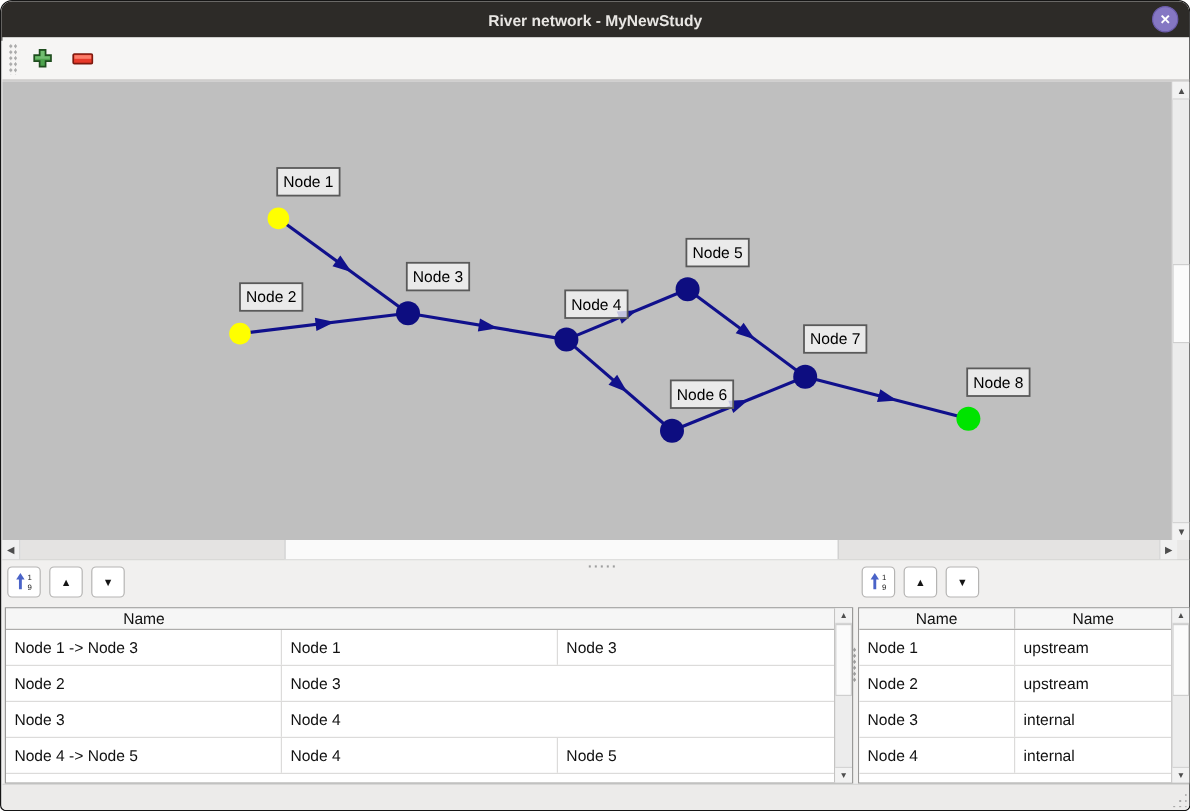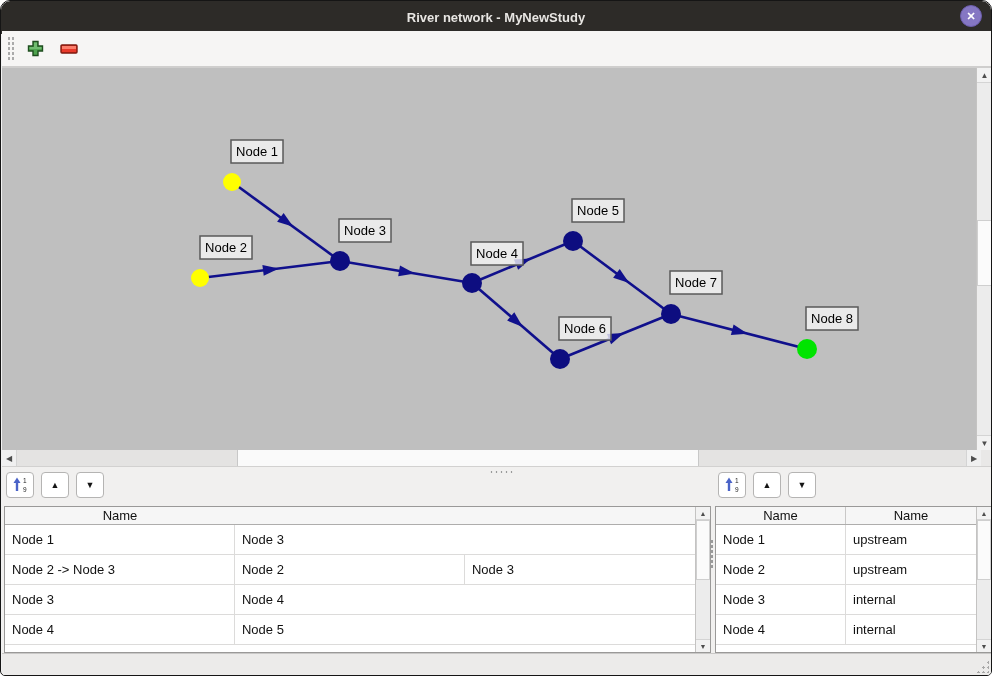--- a/index.html
+++ b/index.html
@@ -198,33 +198,34 @@
       </div>
     </div>
 
     <div class="table-wrap left">
       <div class="tbl t3">
         <div class="thead">
           <div class="th">Name</div>
         </div>
         <div>
             <div class="trow">
+              <div class="td">Node 1 -&gt; Node 3</div>
               <div class="td">Node 1</div>
               <div class="td">Node 3</div>
             </div>
             <div class="trow">
-              <div class="td">Node 2 -&gt; Node 3</div>
               <div class="td">Node 2</div>
               <div class="td">Node 3</div>
             </div>
             <div class="trow">
               <div class="td">Node 3</div>
               <div class="td">Node 4</div>
             </div>
             <div class="trow">
+              <div class="td">Node 4 -&gt; Node 5</div>
               <div class="td">Node 4</div>
               <div class="td">Node 5</div>
             </div>
           </div>
         <div class="trow partial"></div>
       </div>
       <div class="tbl-scroll">
         <div class="sb-btn sb-up">▲</div>
         <div class="sb-thumb"></div>
         <div class="sb-btn sb-down">▼</div>

